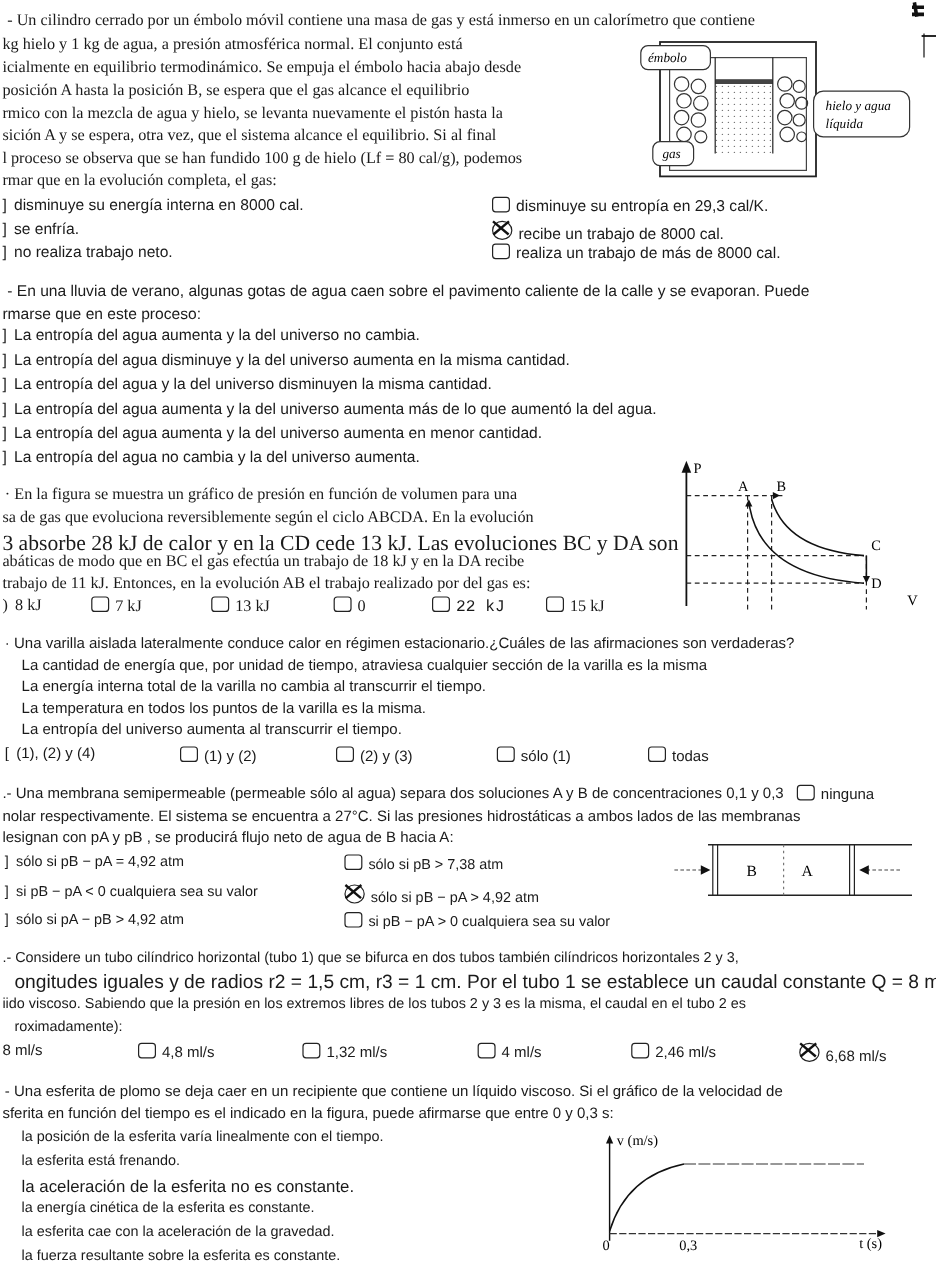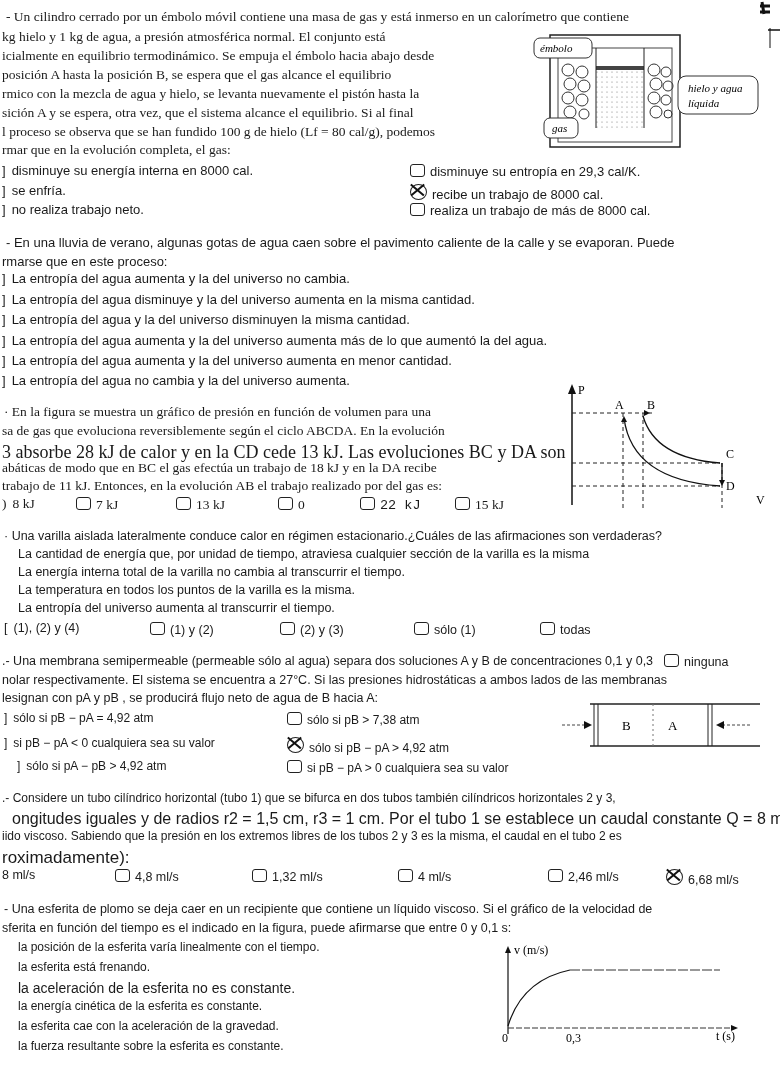--- a/index.html
+++ b/index.html
@@ -141,21 +141,21 @@
   <div class="line cond" style="left:664px;top:622px;font-size:12.5px;margin-top:32px;"><span class="cb"></span><span>ninguna</span></div>
 </div>
 
 <div>
   <div class="line cond" style="left:2px;top:655px;font-size:12.5px;">.- Una membrana semipermeable (permeable sólo al agua) separa dos soluciones A y B de concentraciones 0,1 y 0,3</div>
   <div class="line cond" style="left:2px;top:674px;font-size:12.5px;">nolar respectivamente. El sistema se encuentra a 27°C. Si las presiones hidrostáticas a ambos lados de las membranas</div>
   <div class="line cond" style="left:2px;top:692px;font-size:12.5px;">lesignan con pA y pB , se producirá flujo neto de agua de B hacia A:</div>
 
   <div class="line cond" style="left:4px;top:712px;font-size:12px;"><span class="brk">]</span><span>sólo  si pB − pA = 4,92 atm</span></div>
   <div class="line cond" style="left:4px;top:737px;font-size:12px;"><span class="brk">]</span><span>si pB − pA &lt; 0   cualquiera sea su valor</span></div>
-  <div class="line cond" style="left:17px;top:760px;font-size:12px;"><span class="brk">]</span><span>sólo si pA − pB &gt; 4,92 atm</span></div>
+  <div class="line cond" style="left:4px;top:760px;font-size:12px;"><span class="brk">]</span><span>sólo si pA − pB &gt; 4,92 atm</span></div>
   <div class="line cond" style="left:287px;top:712px;font-size:12px;"><span class="cb"></span><span>sólo  si pB &gt; 7,38 atm</span></div>
   <div class="line cond" style="left:287px;top:737px;font-size:12px;"><span class="cb checked"></span><span>sólo  si pB − pA &gt; 4,92 atm</span></div>
   <div class="line cond" style="left:287px;top:760px;font-size:12px;"><span class="cb"></span><span>si pB − pA &gt; 0   cualquiera sea su valor</span></div>
 
   <svg class="abs" style="left:560px;top:695px;" width="220" height="65">
     <line x1="30" y1="9" x2="200" y2="9" stroke="#222" stroke-width="1.3"></line>
     <line x1="30" y1="51" x2="200" y2="51" stroke="#222" stroke-width="1.3"></line>
     <line x1="34" y1="9" x2="34" y2="51" stroke="#222"></line>
     <line x1="38" y1="9" x2="38" y2="51" stroke="#222"></line>
     <line x1="148" y1="9" x2="148" y2="51" stroke="#222"></line>
@@ -167,33 +167,33 @@
     <polygon points="156,30 164,26 164,34" fill="#111"></polygon>
     <text x="62" y="35" font-size="13">B</text>
     <text x="108" y="35" font-size="13">A</text>
   </svg>
 </div>
 
 <div>
   <div class="line cond" style="left:2px;top:792px;font-size:12px;">.- Considere un tubo cilíndrico horizontal (tubo 1) que se bifurca en dos tubos también cilíndricos horizontales 2 y 3,</div>
   <div class="line cond" style="left:12px;top:811px;font-size:16px;">ongitudes iguales  y de radios r2 = 1,5 cm, r3 = 1 cm. Por el tubo 1 se establece un caudal constante Q = 8 ml/s de un</div>
   <div class="line cond" style="left:2px;top:830px;font-size:12px;">iido viscoso. Sabiendo que la  presión en los extremos libres de los tubos 2 y 3 es la misma, el caudal en el tubo 2 es</div>
-  <div class="line cond" style="left:2px;top:849px;font-size:17px;">roximadamente):</div>
+  <div class="line cond" style="left:12px;top:849px;font-size:12px;">roximadamente):</div>
 
   <div class="line cond" style="left:2px;top:869px;font-size:12.5px;"><span>8 ml/s</span></div>
   <div class="line cond" style="left:115px;top:869px;font-size:12.5px;"><span class="cb"></span><span>4,8 ml/s</span></div>
   <div class="line cond" style="left:252px;top:869px;font-size:12.5px;"><span class="cb"></span><span>1,32 ml/s</span></div>
   <div class="line cond" style="left:398px;top:869px;font-size:12.5px;"><span class="cb"></span><span>4 ml/s</span></div>
-  <div class="line cond" style="left:548px;top:869px;font-size:12.5px;"><span class="cb"></span><span>2,46 ml/s</span></div>
+  <div class="line cond" style="left:526px;top:869px;font-size:12.5px;"><span class="cb"></span><span>2,46 ml/s</span></div>
   <div class="line cond" style="left:666px;top:869px;font-size:12.5px;"><span class="cb checked"></span><span>6,68 ml/s</span></div>
 </div>
 
 <div>
   <div class="line cond" style="left:4px;top:903px;font-size:12.5px;">- Una esferita de plomo se deja caer en un recipiente que contiene un líquido viscoso. Si el gráfico de la velocidad de</div>
-  <div class="line cond" style="left:2px;top:922px;font-size:12.5px;">sferita en función del tiempo es el indicado en la figura, puede afirmarse que entre 0 y 0,1 s:</div>
+  <div class="line cond" style="left:2px;top:922px;font-size:12.5px;">sferita en función del tiempo es el indicado en la figura, puede afirmarse que entre 0 y 0,3 s:</div>
 
   <div class="line cond" style="left:18px;top:941px;font-size:12px;">la posición de la esferita varía linealmente con el tiempo.</div>
   <div class="line cond" style="left:18px;top:961px;font-size:12px;">la esferita está frenando.</div>
   <div class="line cond" style="left:18px;top:981px;font-size:14px;">la aceleración de la esferita no es constante.</div>
   <div class="line cond" style="left:18px;top:1000px;font-size:12px;">la energía cinética de la esferita es constante.</div>
   <div class="line cond" style="left:18px;top:1020px;font-size:12px;">la esferita cae con la aceleración de la gravedad.</div>
   <div class="line cond" style="left:18px;top:1040px;font-size:12px;">la fuerza resultante sobre la esferita es constante.</div>
 
   <svg class="abs" style="left:490px;top:940px;" width="260" height="110">
     <line x1="18" y1="94" x2="18" y2="10" stroke="#111" stroke-width="1.2"></line>

